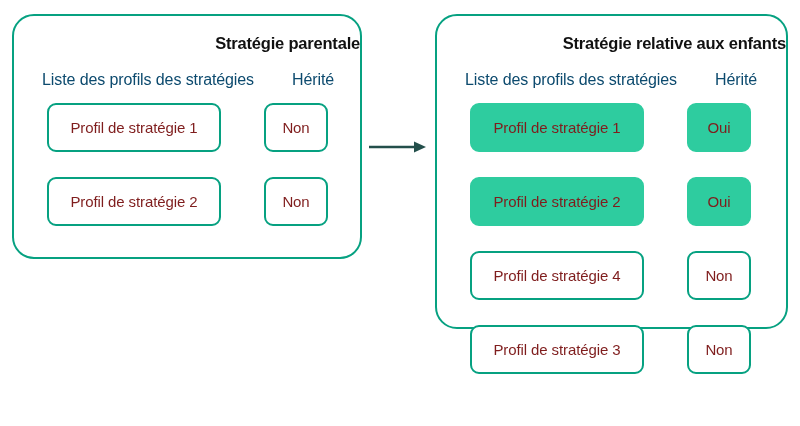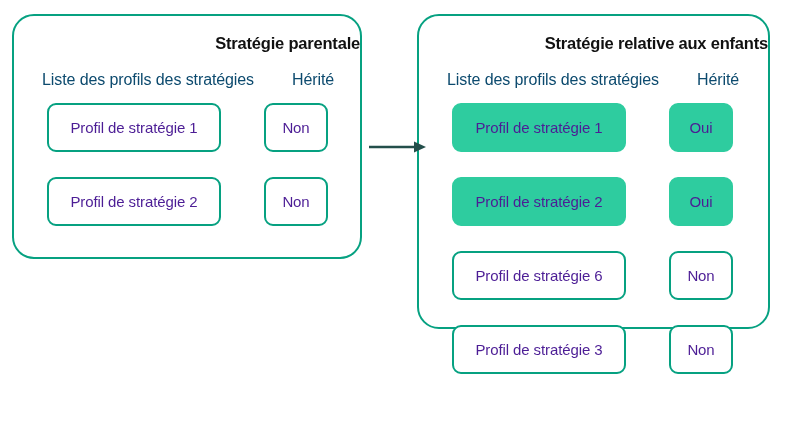--- a/index.html
+++ b/index.html
@@ -18,21 +18,21 @@
 
   .panel {
     position: absolute;
     box-sizing: border-box;
     border: 2px solid #06a181;
     border-radius: 22px;
     background: #ffffff;
   }
 
   #panel-parent  { left: 12px;  top: 14px; width: 350px; height: 245px; }
-  #panel-child   { left: 417px; top: 14px; width: 353px; height: 315px; }
+  #panel-child   { left: 435px; top: 14px; width: 353px; height: 315px; }
 
   .panel-title {
     text-align: right;
     font-weight: bold;
     font-size: 16.5px;
     letter-spacing: -0.2px;
     margin-top: 18px;
     color: #111111;
   }
 
@@ -70,21 +70,21 @@
     position: absolute;
     box-sizing: border-box;
     height: 49px;
     border-radius: 9px;
     display: flex;
     align-items: center;
     justify-content: center;
     font-size: 15px;
     letter-spacing: -0.1px;
     white-space: nowrap;
-    color: #4c1d95;
+    color: #7f1d1d;
   }
   .box.outlined {
     border: 2px solid #06a181;
     background: #ffffff;
   }
   .box.filled {
     border: 2px solid #2ecc9f;
     background: #2ecc9f;
   }
 
@@ -129,21 +129,21 @@
   <div class="rows" id="child-rows">
       <div class="row">
         <div class="box profile filled">Profil de stratégie 1</div>
         <div class="box inherit filled">Oui</div>
       </div>
       <div class="row">
         <div class="box profile filled">Profil de stratégie 2</div>
         <div class="box inherit filled">Oui</div>
       </div>
       <div class="row">
-        <div class="box profile outlined">Profil de stratégie 6</div>
+        <div class="box profile outlined">Profil de stratégie 4</div>
         <div class="box inherit outlined">Non</div>
       </div>
       <div class="row">
         <div class="box profile outlined">Profil de stratégie 3</div>
         <div class="box inherit outlined">Non</div>
       </div>
     </div>
 </div>
 
 <svg id="arrow" viewBox="0 0 60 22" xmlns="http://www.w3.org/2000/svg">

